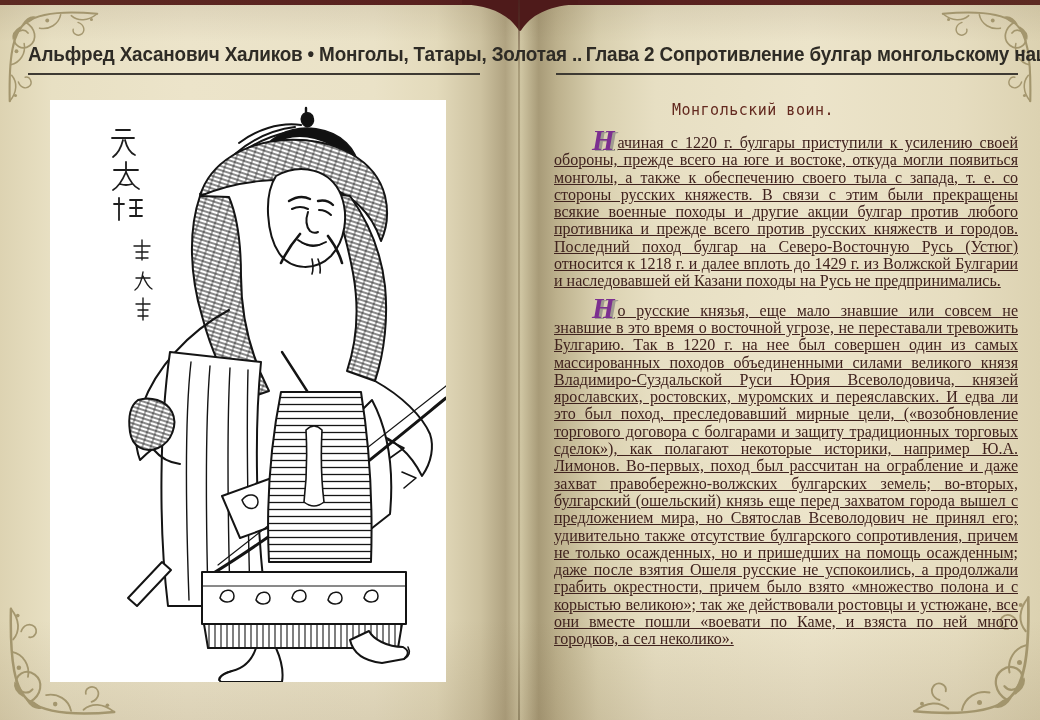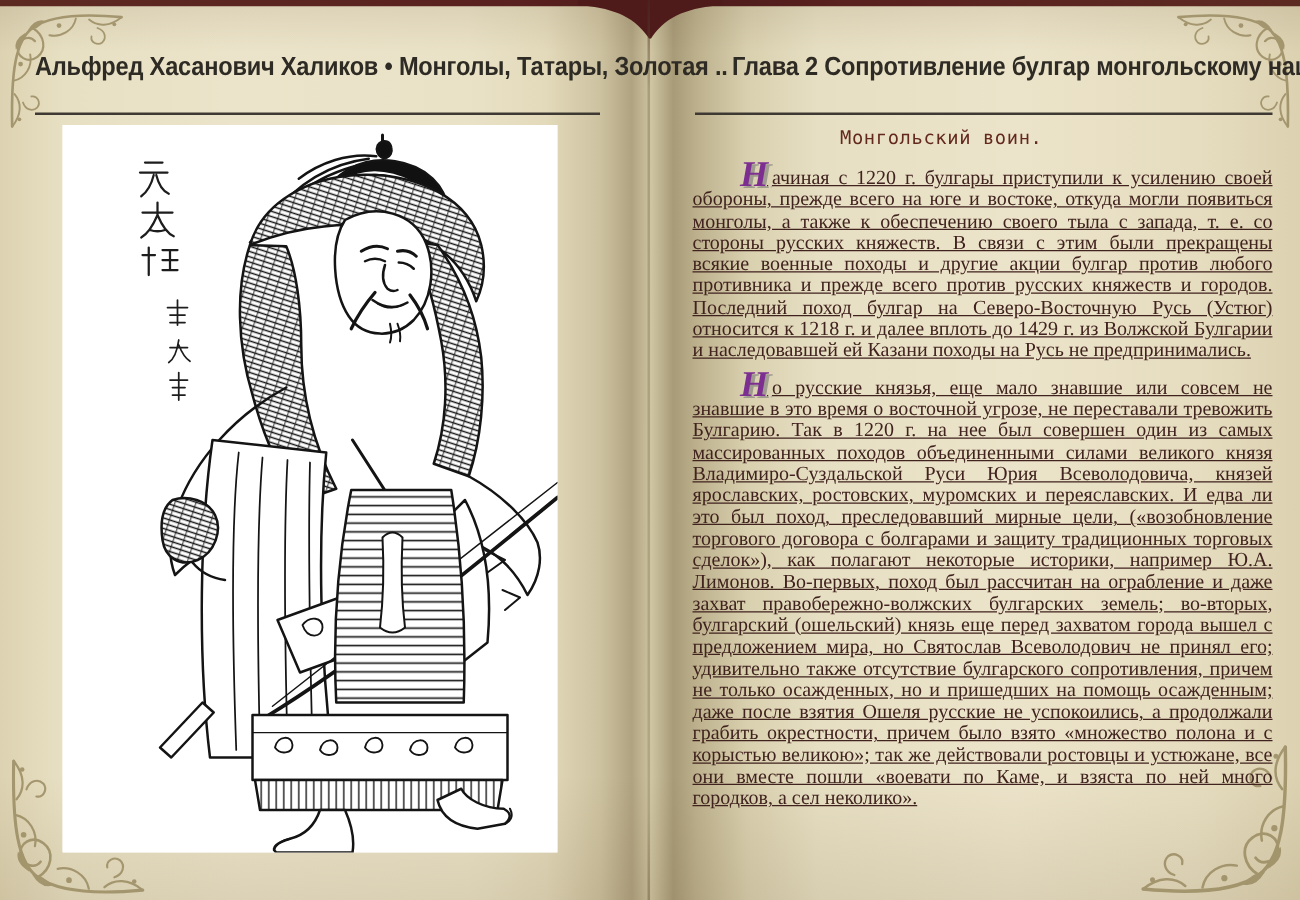--- a/index.html
+++ b/index.html
@@ -20,21 +20,21 @@
   .spine-line{position:absolute;left:518px;top:0;width:2px;height:100%;background:linear-gradient(180deg,rgba(74,40,34,.55),rgba(115,100,66,.38) 10%,rgba(120,104,70,.30) 90%,rgba(95,82,52,.45));}
 
   
   .ornament{position:absolute;opacity:.85;}
   .orn-tl{left:3px;top:7px;}
   .orn-tr{right:3px;top:7px;transform:scaleX(-1);}
   .orn-bl{left:3px;bottom:0;transform:scaleY(-1);}
   .orn-br{right:3px;bottom:0;transform:scale(-1,-1);}
 
   
-  .running{position:absolute;top:42px;color:#2e2b25;border-bottom:2px solid #3e3a33;padding-bottom:24px;
+  .running{position:absolute;top:42px;color:#2e2b25;border-bottom:2px solid #3e3a33;padding-bottom:7px;
            font-family:"Liberation Sans", sans-serif;font-weight:700;font-size:21px;white-space:nowrap;}
   .running .squeeze{display:inline-block;transform:scaleX(.90);transform-origin:0 50%;letter-spacing:-.2px;}
   .running-left{left:28px;width:452px;}
   .running-right{left:556px;width:462px;text-align:center;}
   .running-right .squeeze{transform-origin:50% 50%;}
 
   
   .plate{position:absolute;left:50px;top:100px;width:396px;height:582px;background:#ffffff;}
   .plate svg{display:block;width:100%;height:100%;}
 

